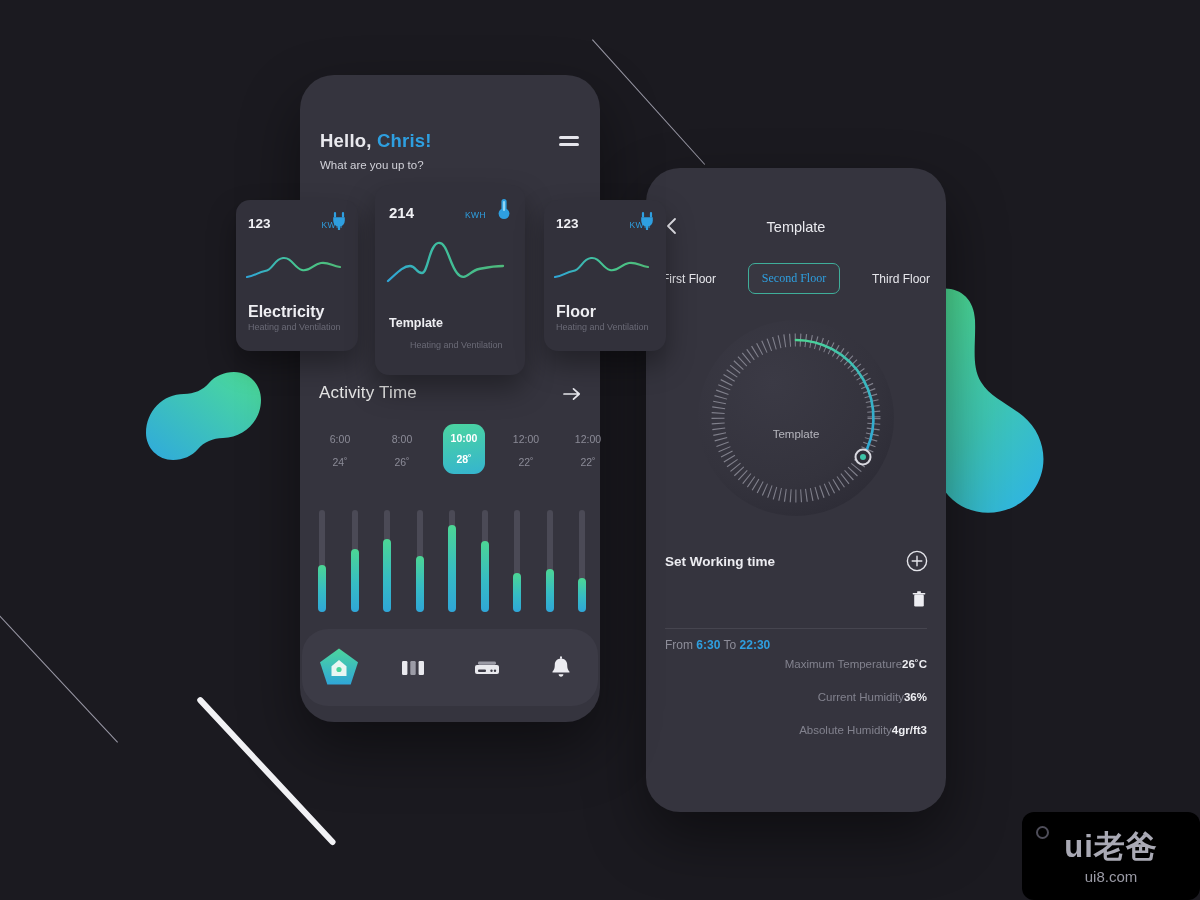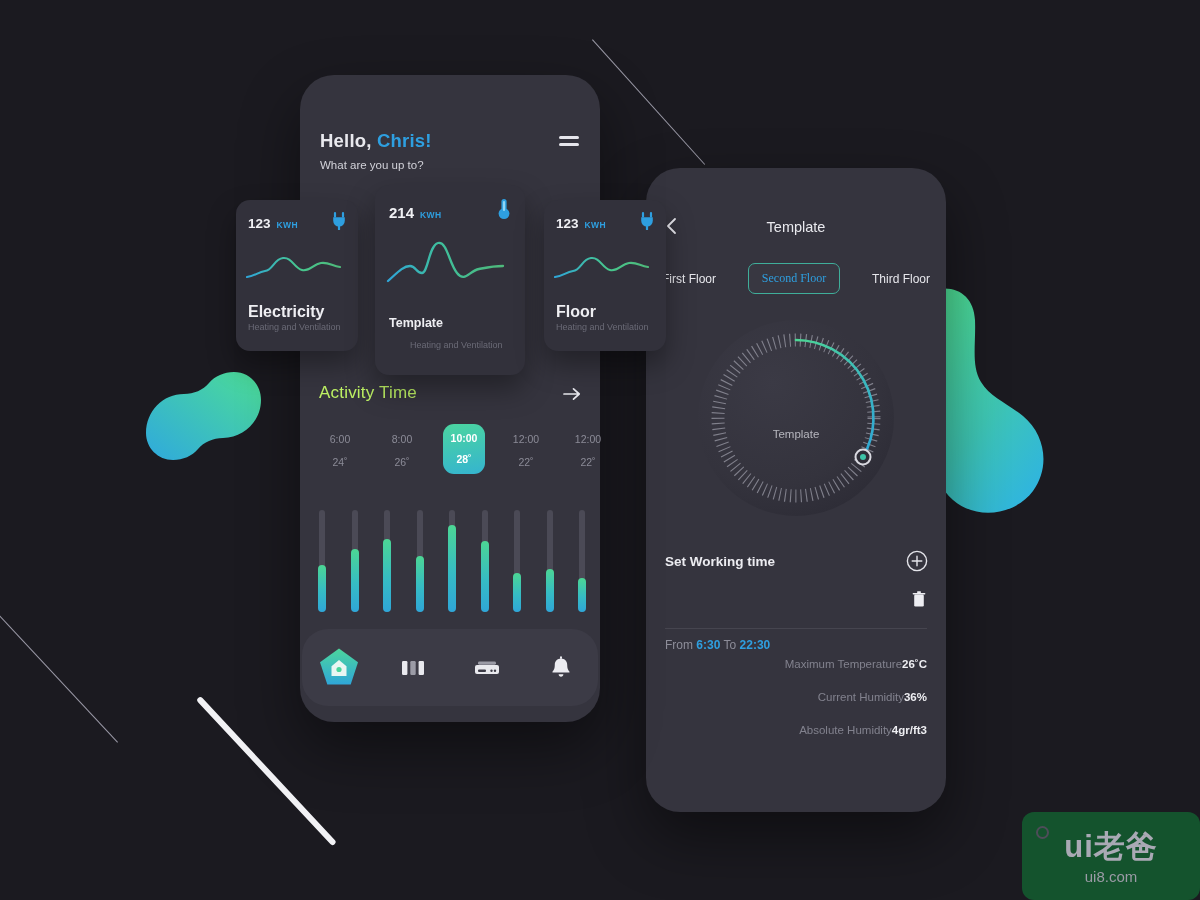--- a/index.html
+++ b/index.html
@@ -79,40 +79,40 @@
   .card.small { width: 122px; height: 151px; top: 200px; }
   .card.big   { width: 150px; height: 190px; top: 185px; }
   #card-electricity { left: 236px; }
   #card-template    { left: 375px; }
   #card-floor       { left: 544px; }
 
   .card-top { position: absolute; left: 12px; top: 16px; display: flex; align-items: baseline; gap: 6px; }
   .card.big .card-top { left: 14px; top: 19px; }
   .card-num { font-size: 13.5px; font-weight: bold; color: #f0f0f4; }
   .card.big .card-num { font-size: 15px; }
-  .card-unit { font-size: 8.5px; font-weight: bold; color: #2e9fe0; letter-spacing: .4px; }
+  .card-unit { font-size: 8.5px; font-weight: normal; color: #2e9fe0; letter-spacing: .4px; margin-left: 45px; }
   .card-icon { position: absolute; right: 11px; top: 12px; }
   .card.big .card-icon { right: 13px; top: 13px; }
   .spark { position: absolute; left: 0; top: 42px; width: 100%; }
   .card.big .spark { top: 48px; }
   .card-title {
     position: absolute; left: 12px; font-size: 16px; font-weight: bold; color: #eeeef2;
   }
   .card.small .card-title { top: 103px; }
   .card.big .card-title { left: 14px; top: 131px; font-size: 12.5px; }
   .card-sub {
     position: absolute; left: 12px; font-size: 9px; color: #6a6a76;
   }
   .card.small .card-sub { top: 122px; }
   .card.big .card-sub { left: 35px; top: 155px; }
 
   
   .section-title {
     position: absolute; left: 19px; top: 308px;
-    font-size: 17px; color: #bef264; letter-spacing: .2px;
+    font-size: 17px; color: #e5e5e5; letter-spacing: .2px;
   }
   .arrow-right {
     position: absolute; right: 18px; top: 312px;
   }
   .timeline { position: absolute; left: 10px; top: 358px; width: 280px; height: 62px; }
   .slot {
     position: absolute; width: 44px; text-align: center;
     top: 0;
   }
   .slot .t { font-size: 10.5px; color: #8b8b97; display:block; }
@@ -183,21 +183,21 @@
   .stat-row {
     display: flex; justify-content: flex-end; align-items: baseline;
     margin-bottom: 21px;
   }
   .stat-k { font-size: 11.5px; color: #82828e; }
   .stat-v { font-size: 11.5px; font-weight: bold; color: #eeeef2; }
 
   
   .watermark {
     position: absolute; left: 1022px; top: 812px; width: 178px; height: 88px;
-    background: #14532d; border-radius: 12px;
+    background: #000000; border-radius: 12px;
   }
   .wm-dot {
     position: absolute; left: 14px; top: 14px; width: 13px; height: 13px;
     border: 2px solid #4e4d59; border-radius: 50%;
   }
   .wm-main {
     position: absolute; left: 0; right: 0; top: 14px; text-align: center;
     font-size: 31px; font-weight: bold; color: #a9a9b4; letter-spacing: 1px;
   }
   .wm-sub {

